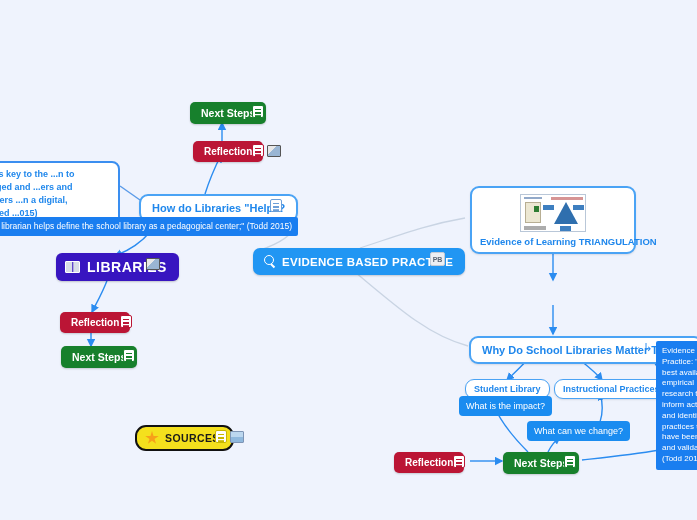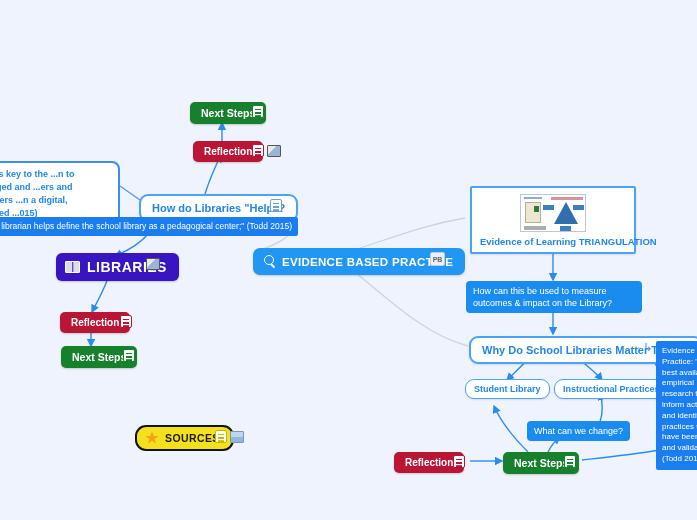--- a/index.html
+++ b/index.html
@@ -118,21 +118,21 @@
     color: #ffffff;
     font-size: 8px;
     line-height: 1.35;
     padding: 5px 6px;
     white-space: normal;
     border-radius: 2px;
   }
   .n-image-card {
     background: #ffffff;
     border: 2px solid #4aa3f5;
-    border-radius: 2px;
+    border-radius: 9px;
     padding: 6px 8px 5px 8px;
     text-align: center;
     box-shadow: 0 1px 2px rgba(0,0,0,.10);
   }
   .n-image-card .cap {
     color: #1f87ec;
     font-weight: bold;
     font-size: 9.5px;
     margin-top: 4px;
     display: block;
@@ -378,31 +378,31 @@
       <div class="doc"></div>
       <div class="tri"></div>
       <div class="bx b1"></div>
         <div class="bx b2"></div>
         <div class="bx b3"></div>
       <div class="ftr"></div>
     </div>
     <span class="cap">Evidence of Learning TRIANGULATION</span>
   </div>
 
-  <div class="node n-bubble" style="left:466px; top:281px; width:176px;">How can this be used to measure outcomes &amp; impact on the Library?</div>
 
   <div class="node n-question" style="left:469px; top:336px;">Why Do School Libraries Matter Today?</div>
   <div class="icons" style="left:637px; top:342px;">
     <span class="ic-dot">·</span>
     <span class="ic-link">↳</span>
   </div>
 
   <div class="node n-question" style="left:465px; top:379px; font-size:9px; padding:4px 8px; border-width:1.6px;">Student Library</div>
   <div class="node n-question" style="left:554px; top:379px; font-size:9px; padding:4px 8px; border-width:1.6px;">Instructional Practices</div>
 
+  <div class="node n-bubble" style="left:459px; top:396px;">What is the impact?</div>
 
   <div class="node n-bubble" style="left:527px; top:421px;">What can we change?</div>
 
   <div class="node n-red" style="left:394px; top:452px;">Reflection</div>
   <div class="icons" style="left:453px; top:455px;">
     <span class="ic ic-note c-red"></span>
   </div>
 
   <div class="node n-green" style="left:503px; top:452px;">Next Steps</div>
   <div class="icons" style="left:564px; top:455px;">

